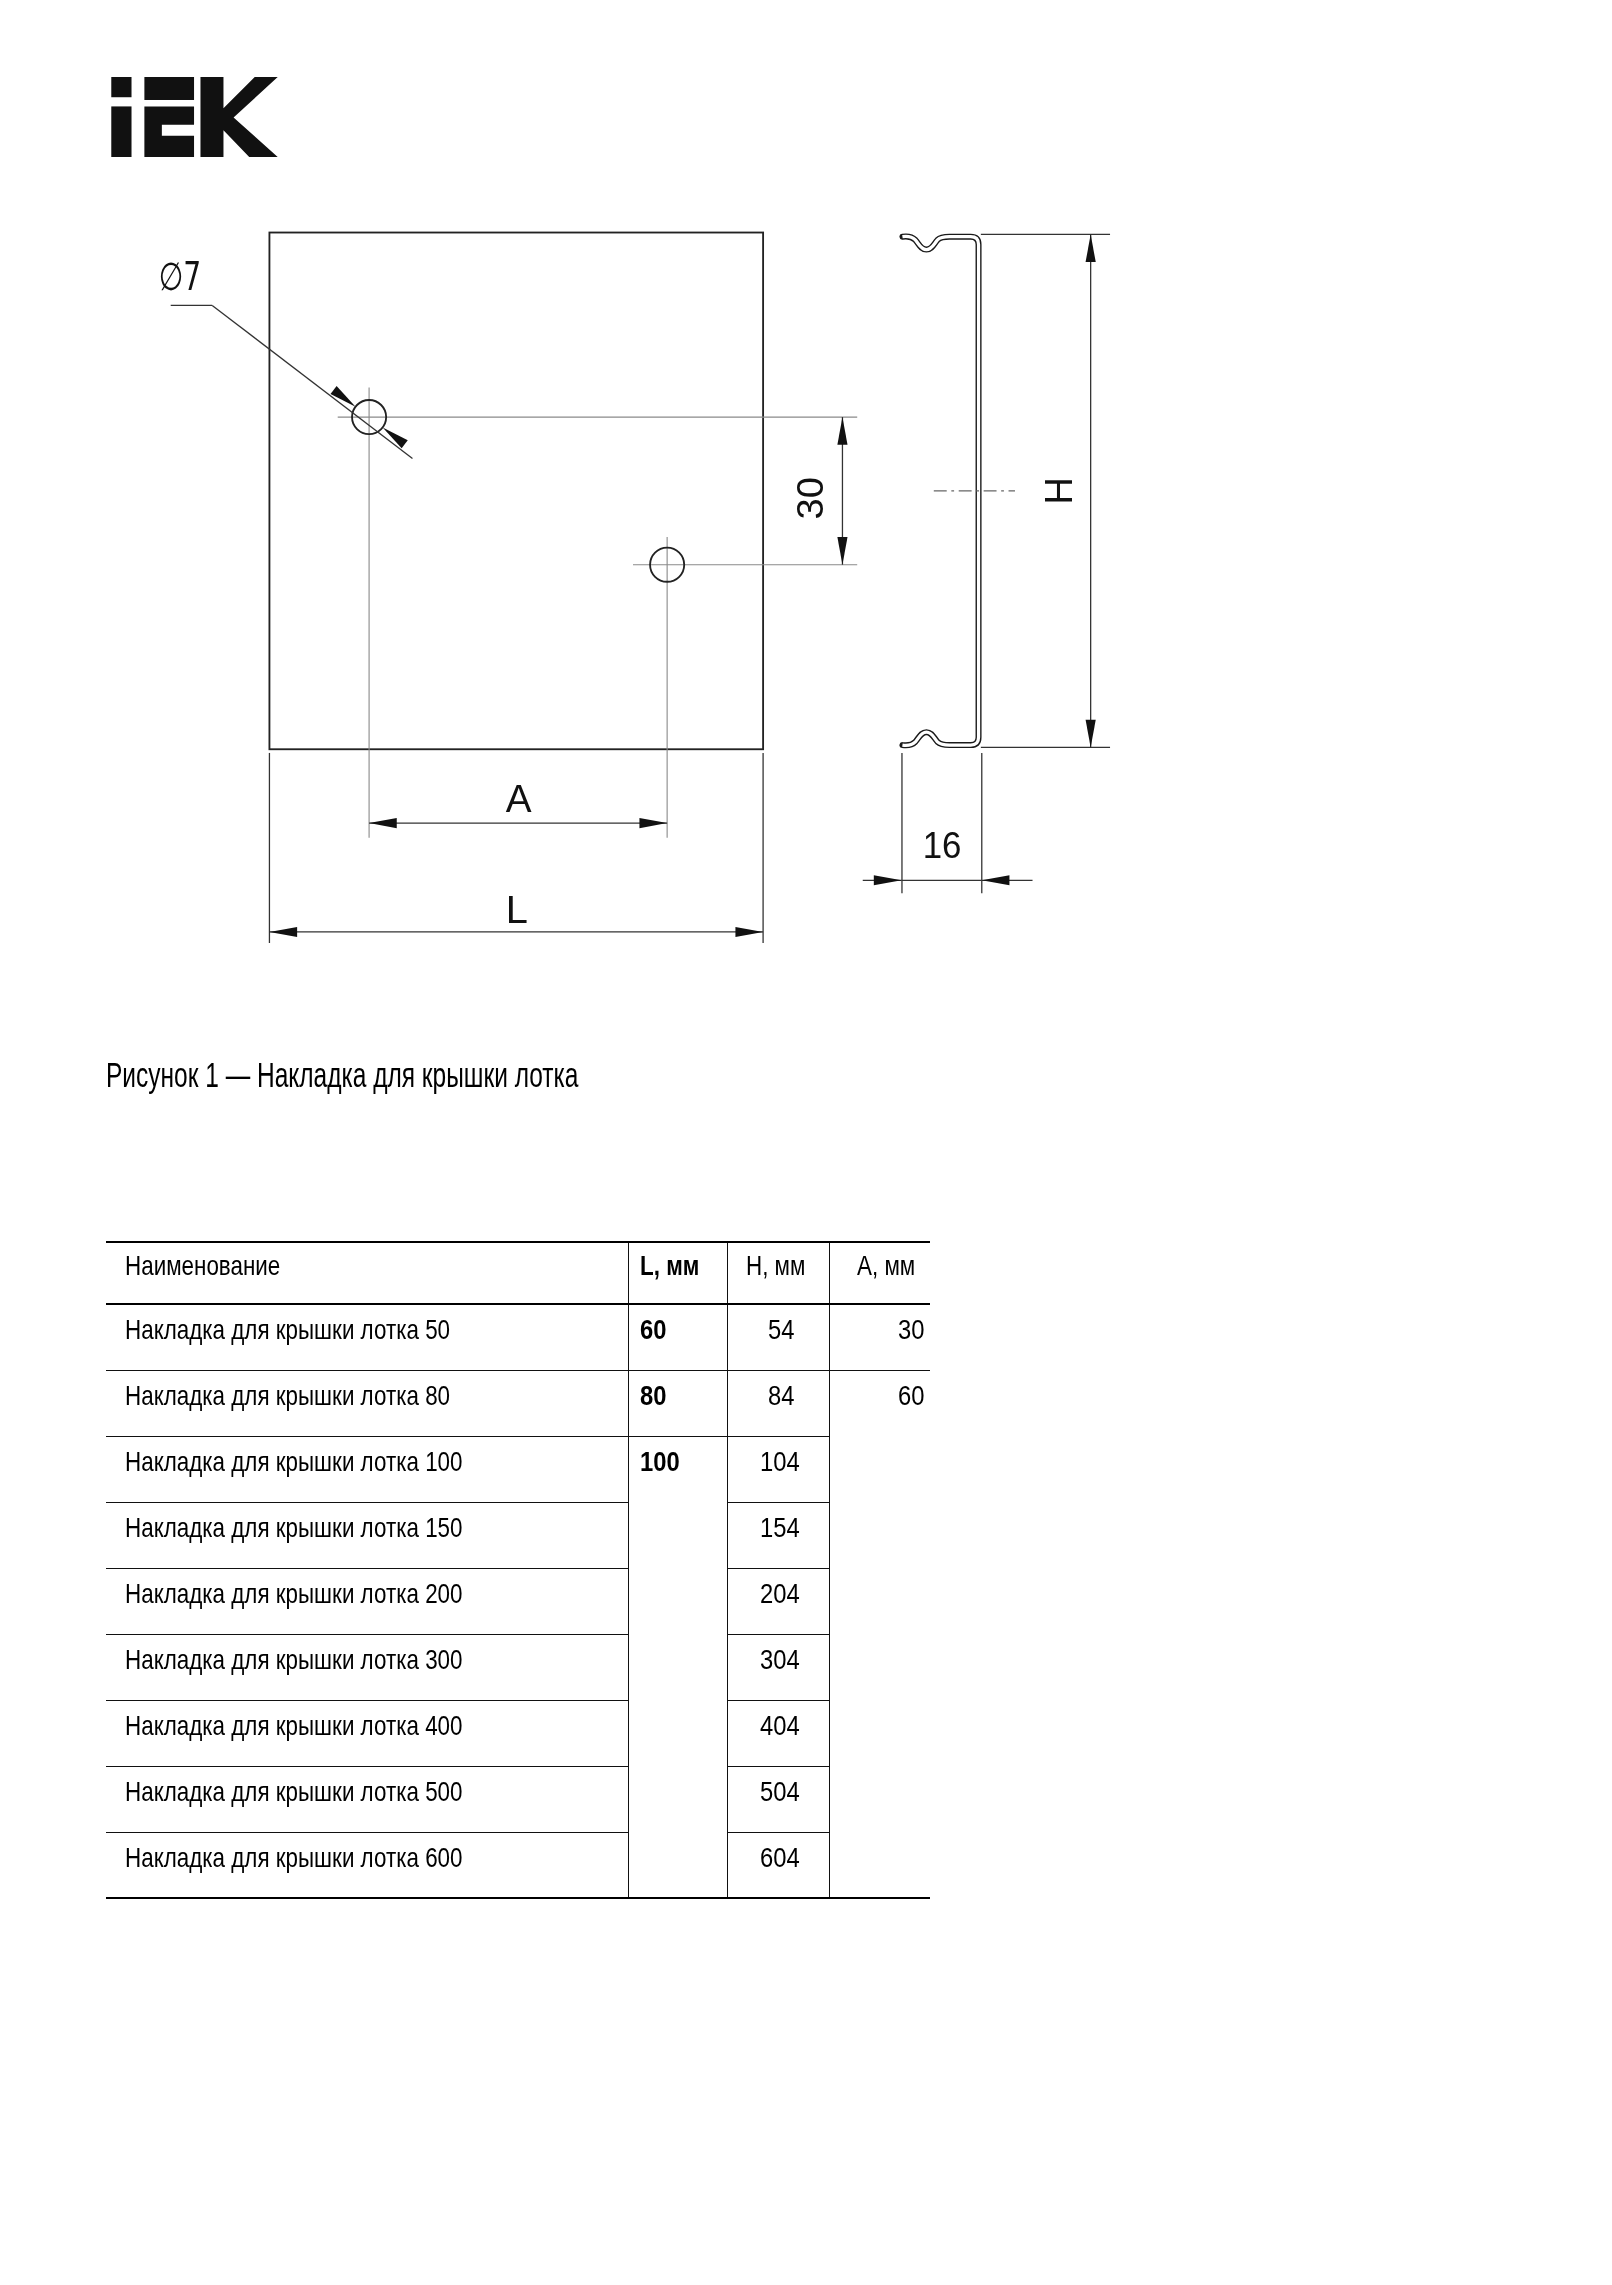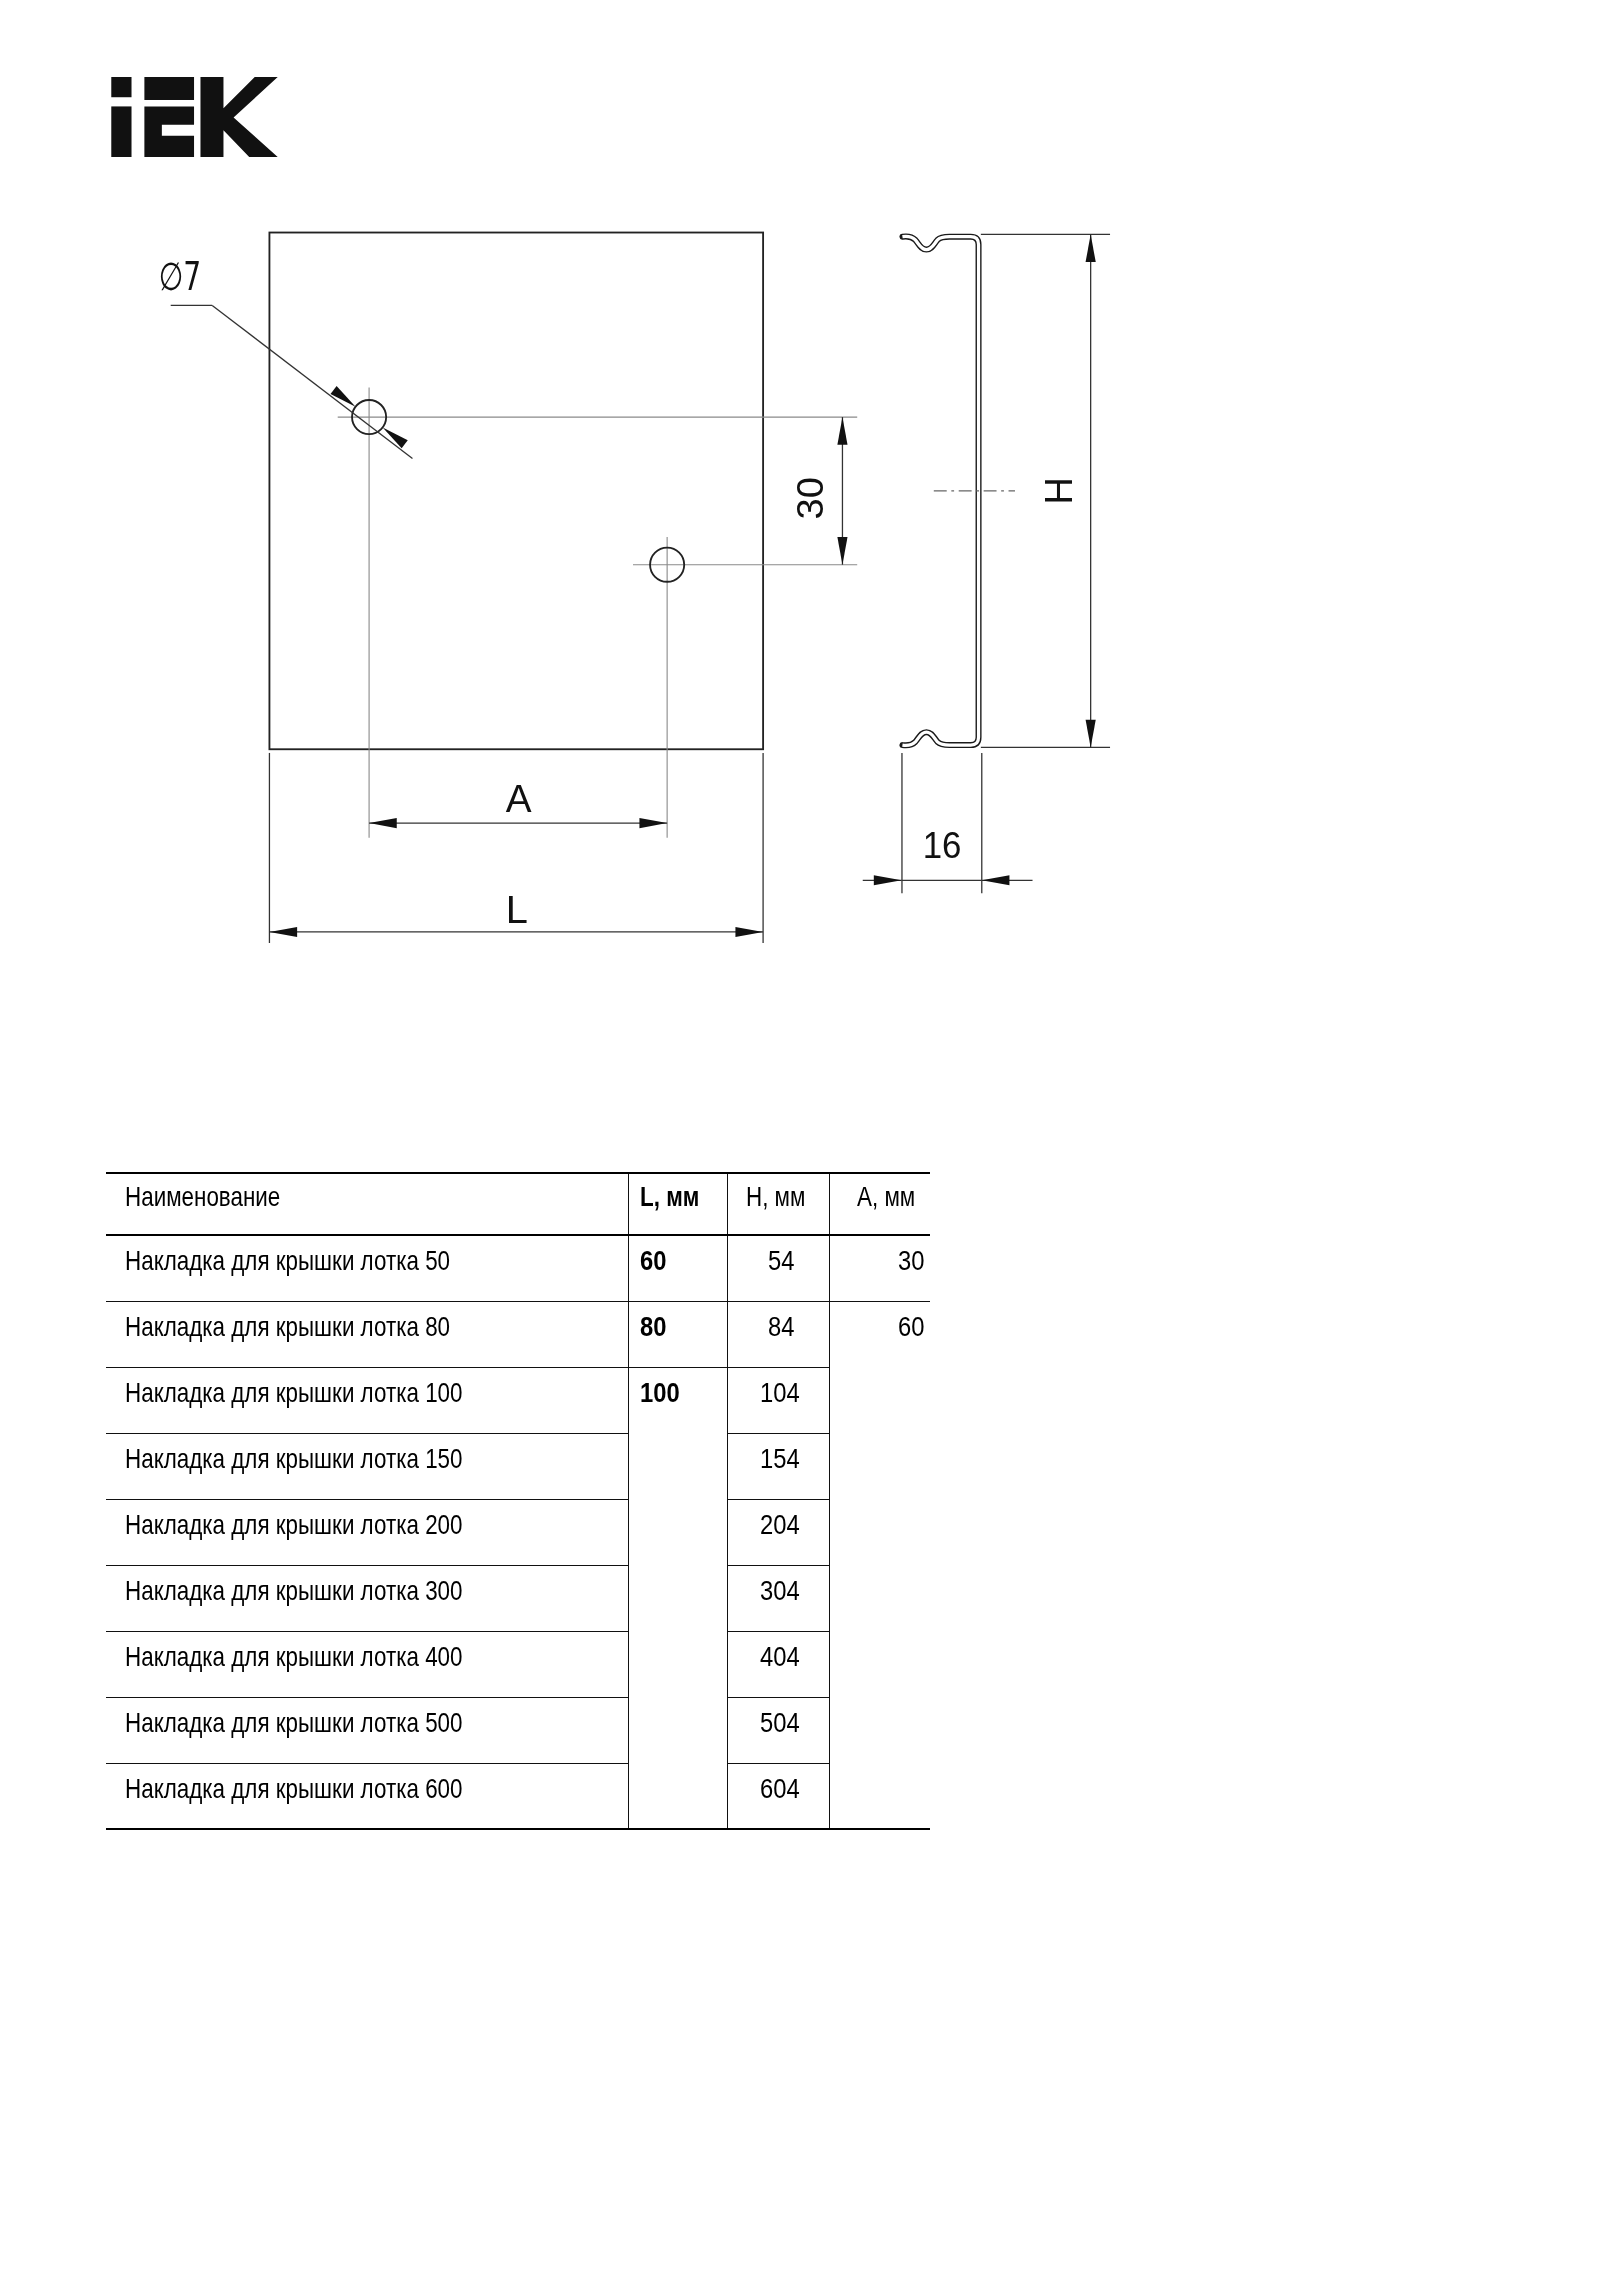--- a/index.html
+++ b/index.html
@@ -19,21 +19,21 @@
   }
   .drawing-svg text.sym{font-family:"DejaVu Sans","Liberation Sans",sans-serif;}
   .caption{
     position:absolute;left:106px;top:1056px;
     font-size:35px;line-height:1.1;white-space:nowrap;
   }
   .condc{display:inline-block;transform:scaleX(0.70);transform-origin:0 50%;white-space:nowrap;}
   .cond{display:inline-block;transform:scaleX(0.80);transform-origin:0 50%;white-space:nowrap;}
   .condn{display:inline-block;transform:scaleX(0.85);transform-origin:0 50%;white-space:nowrap;}
   .spec-table{
-    position:absolute;left:106px;top:1172px;
+    position:absolute;left:106px;top:1241px;
     border-collapse:collapse;
     table-layout:fixed;
     width:769px;
     border-top:2.3px solid #000;
     border-bottom:2.3px solid #000;
     font-size:28px;line-height:1;
   }
   .spec-table thead tr{height:62px;}
   .spec-table tbody tr{height:66px;}
   .spec-table th,.spec-table td{
@@ -153,20 +153,23 @@
         <line x1="935" y1="954" x2="977" y2="954"></line>
         <line x1="977" y1="954" x2="1064" y2="954"></line>
         <line x1="1064" y1="954" x2="1119" y2="954"></line>
       </g>
       <polygon points="977,954 947,948.5 947,959.5" fill="#111"></polygon>
       <polygon points="1064,954 1094,948.5 1094,959.5" fill="#111"></polygon>
       <text x="1021" y="930" font-size="40" text-anchor="middle" textLength="42" lengthAdjust="spacingAndGlyphs">16</text>
     </g>
   </svg>
 
+  <div class="caption">
+    <span class="condc">Рисунок 1 — Накладка для крышки лотка</span>
+  </div>
 
   <table class="spec-table">
     <thead>
       <tr>
         <th class="c-name"><span class="cond">Наименование</span></th>
         <th class="c-l"><span class="cond">L, мм</span></th>
         <th class="c-h"><span class="cond">H, мм</span></th>
         <th class="c-a"><span class="cond">A, мм</span></th>
       </tr>
     </thead>

